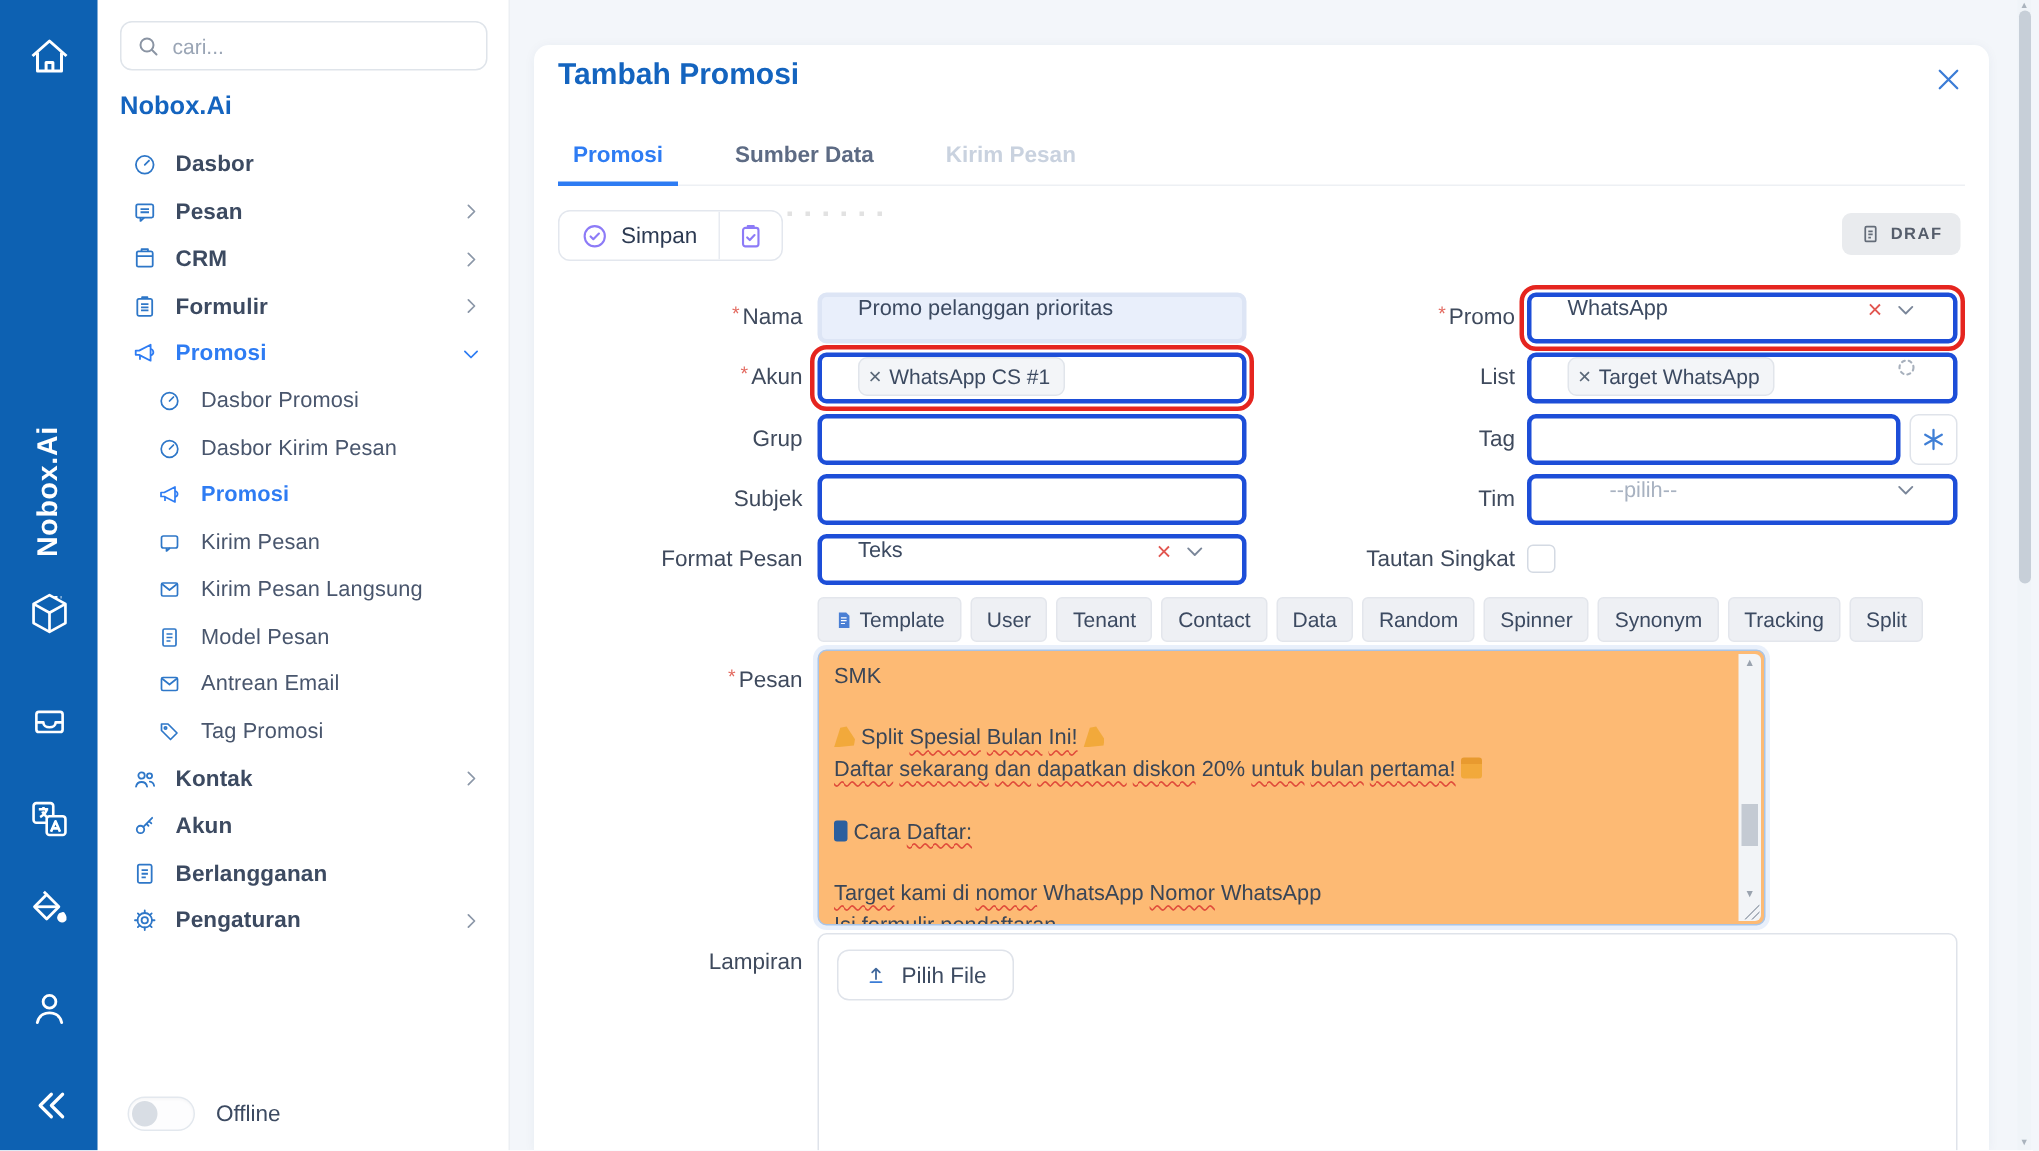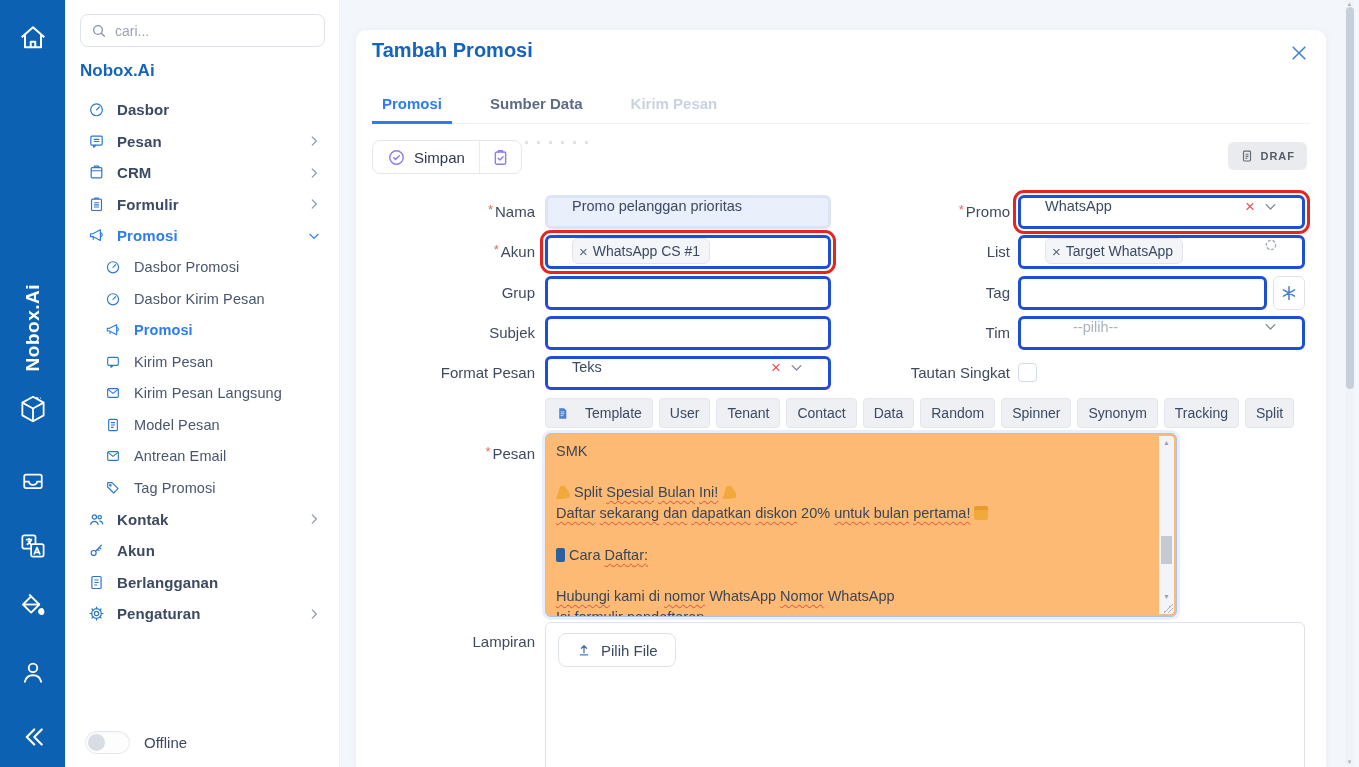--- a/index.html
+++ b/index.html
@@ -62,21 +62,21 @@
   .chip .x { color:#5a6878; font-size:15px; cursor:pointer; }
   .sel-right { margin-left:auto; display:flex; align-items:center; gap:8px; }
   .sel-x { color:#e25650; font-size:17px; line-height:1; cursor:pointer; }
   .sel-chev { color:#7a8699; display:flex; cursor:pointer; }
   .placeholder { color:#a8b2c1;margin-left:28px; }
   .red-outline { outline:3px solid #e5251f; outline-offset:2px; }
   .star-btn { position:absolute; width:32px; height:34px; border:1px solid #dfe3ea; border-radius:6px; background:#fff; display:flex; align-items:center; justify-content:center; color:#3f7fd6; cursor:pointer; }
   .checkbox { position:absolute; width:19px; height:19px; border:1px solid #d4dae3; border-radius:4px; background:#fff; cursor:pointer; }
 
   .token-row { position:absolute; left:189px; top:368px; display:flex; gap:6px; }
-  .token-btn { height:30px; background:#eef0f4; border:1px solid #e3e6ec; border-radius:4px; display:flex; align-items:center; padding:0 10px; gap:16px; font-size:14px; color:#3c4a61; cursor:pointer; white-space:nowrap; }
+  .token-btn { height:30px; background:#eef0f4; border:1px solid #e3e6ec; border-radius:4px; display:flex; align-items:center; padding:0 10px; gap:4px; font-size:14px; color:#3c4a61; cursor:pointer; white-space:nowrap; }
 
   .pesan-box { position:absolute; left:189px; top:403px; width:632px; height:184px; border:1px solid #a9c4e6; border-radius:6px; background:#fdba74; box-shadow:0 0 0 3px rgba(100,150,230,.14); padding:7px 26px 7px 10px; overflow:hidden; }
   .msg-line { font-size:14.5px; line-height:20.7px; color:#3a4657; white-space:nowrap; }
   .sp { text-decoration:underline; text-decoration-style:wavy; text-decoration-color:#e04b3a; text-decoration-thickness:1px; text-underline-offset:3px; }
   .e { display:inline-block; width:14px; height:14px; vertical-align:-2px; }
   .e.party { background:#f2a93b; clip-path:polygon(0 100%, 30% 5%, 60% 0, 100% 60%, 95% 90%); }
   .e.gift { background:linear-gradient(#e89a2f 0 30%, #f2a93b 30%); border-radius:2px; }
   .e.phone { width:9px; height:14px; background:#2b5f9e; border-radius:2px; }
   .ta-scroll { position:absolute; right:2px; top:2px; bottom:2px; width:15px; background:#f2f4f7; border-radius:0 4px 4px 0; }
   .ta-scroll .ar { position:absolute; left:0; width:15px; height:12px; display:flex; align-items:center; justify-content:center; color:#9aa3af; font-size:7px; }
@@ -544,21 +544,21 @@
       <div class="flabel" style="left:0;width:179px;top:407px"><span class="req">*</span><span>Pesan</span></div>
       <div class="pesan-box">
         <div>
             <div class="msg-line"><span>SMK</span></div>
             <div class="msg-line">&nbsp;</div>
             <div class="msg-line"><span class="e party"></span> <span>Split</span> <span class="sp">Spesial</span> <span class="sp">Bulan</span> <span class="sp">Ini!</span> <span class="e party"></span></div>
             <div class="msg-line"><span class="sp">Daftar</span> <span class="sp">sekarang</span> <span class="sp">dan</span> <span class="sp">dapatkan</span> <span class="sp">diskon</span> <span>20%</span> <span class="sp">untuk</span> <span class="sp">bulan</span> <span class="sp">pertama!</span> <span class="e gift"></span></div>
             <div class="msg-line">&nbsp;</div>
             <div class="msg-line"><span class="e phone"></span> <span>Cara</span> <span class="sp">Daftar:</span></div>
             <div class="msg-line">&nbsp;</div>
-            <div class="msg-line"><span class="sp">Hubungi</span> <span>kami</span> <span>di</span> <span class="sp">nomor</span> <span>WhatsApp</span> <span class="sp">Nomor</span> <span>WhatsApp</span></div>
+            <div class="msg-line"><span class="sp">Target</span> <span>kami</span> <span>di</span> <span class="sp">nomor</span> <span>WhatsApp</span> <span class="sp">Nomor</span> <span>WhatsApp</span></div>
             <div class="msg-line"><span class="sp">Isi</span> <span class="sp">formulir</span> <span class="sp">pendaftaran</span></div>
           </div>
         <div class="ta-scroll">
           <div class="ar" style="top:0">▲</div>
           <div class="ta-thumb"></div>
           <div class="ar" style="bottom:12px">▼</div>
         </div>
         <div class="resize-h"></div>
       </div>
 

